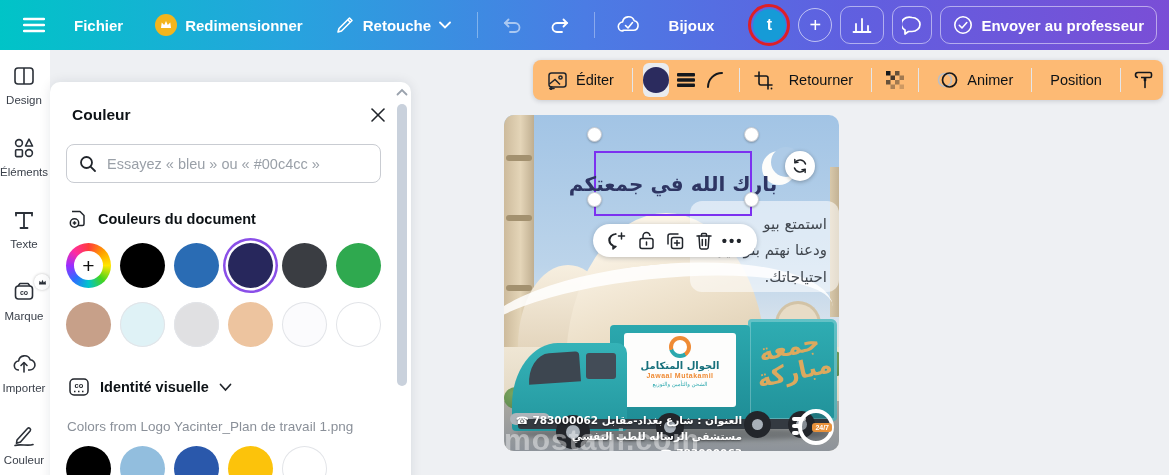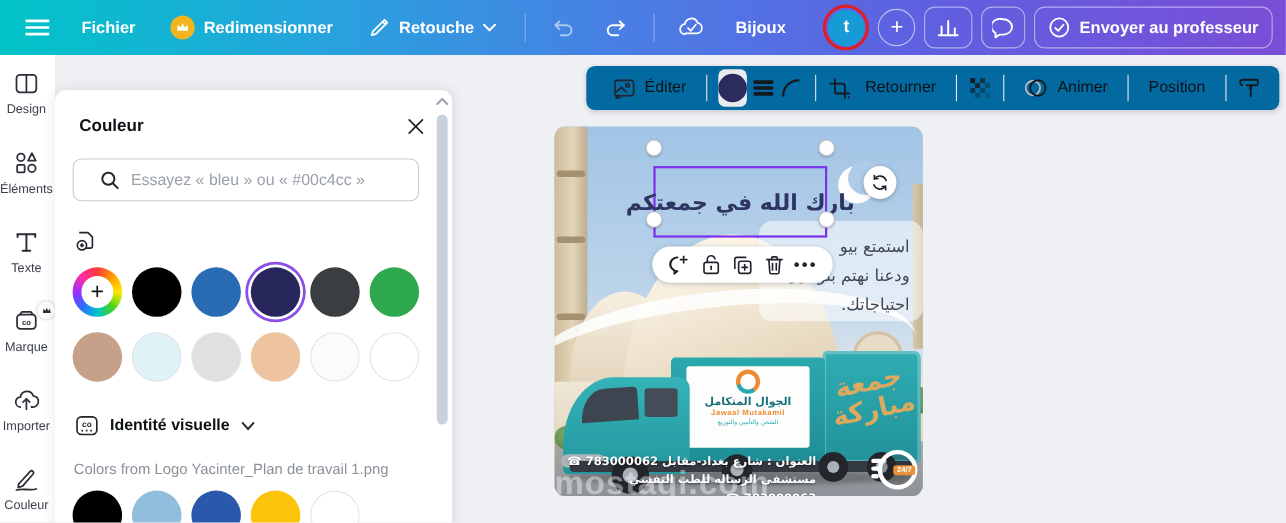--- a/index.html
+++ b/index.html
@@ -38,43 +38,43 @@
   .pro-dot { position:absolute; top:8px; left:50px; width:16px; height:16px; background:#fff; border-radius:50%;
     box-shadow:0 0 3px rgba(0,0,0,.25); display:flex; align-items:center; justify-content:center; }
 
   
   .panel { position:absolute; left:50px; top:58px; width:361px; height:417px; background:#fff;
     border-radius:10px 10px 0 0; box-shadow:0 0 12px rgba(20,30,50,.10); z-index:31;margin-top:24px; }
   .panel-header { display:flex; align-items:center; justify-content:space-between; padding:22px 22px 0 22px; }
   .panel-title { font-size:15.5px; font-weight:700; color:#0d1216; }
   .close-x { width:22px; height:22px; display:flex; align-items:center; justify-content:center; cursor:pointer; }
   .search-box { margin:18px 30px 0 16px; height:39px; border:1px solid #c9ccd2; border-radius:8px;
-    display:flex; align-items:center; padding:0 24px; gap:10px; background:#fff; }
+    display:flex; align-items:center; padding:0 12px; gap:10px; background:#fff; }
   .search-box input { border:none; outline:none; flex:1; font-size:14.5px; color:#222; font-family:"Liberation Sans",sans-serif; }
   .search-box input::placeholder { color:#9aa0a8; }
   .section-head { display:flex; align-items:center; gap:10px; margin:26px 22px 0 18px; }
   .section-head .s-title { font-size:14.5px; font-weight:700; color:#0d1216; }
   .swatch-row { display:flex; gap:9px; margin:14px 22px 0 16px; }
   .swatch { width:45px; height:45px; border-radius:50%; cursor:pointer; position:relative; flex:0 0 auto; }
   .swatch-border { box-shadow:inset 0 0 0 1px #e2e4e8; }
   .swatch-selected { box-shadow:0 0 0 2.5px #fff, 0 0 0 5px #8a4fe8; }
   .swatch-add { background:conic-gradient(#ff3b3b,#ff9d00,#ffe600,#47d41b,#00c4cc,#2d6cff,#9b2dff,#ff2da0,#ff3b3b); }
   .swatch-add .swatch-plus { position:absolute; inset:8px; background:#fff; border-radius:50%;
     display:flex; align-items:center; justify-content:center; font-size:21px; font-weight:500; color:#111; }
   .brand-row { display:flex; align-items:center; gap:10px; margin:30px 22px 0 18px; cursor:pointer; }
   .brand-row .s-title { font-size:14.5px; font-weight:700; color:#0d1216; }
   .logo-caption { margin:22px 22px 0 17px; font-size:13.5px; color:#8a9099; }
   .panel-scrollbar { position:absolute; right:3px; top:4px; width:12px; height:400px; }
   .scroll-up { position:absolute; top:2px; left:0; width:12px; height:12px; color:#9aa2ad; }
   .scroll-thumb { position:absolute; top:18px; left:1px; width:10px; height:282px; background:#c9d1dc; border-radius:5px; }
 
   
-  .obj-toolbar { position:absolute; left:533px; top:60px; width:630px; height:40px; background:#0369a1;
+  .obj-toolbar { position:absolute; left:533px; top:60px; width:630px; height:40px; background:#fdba74;
     border-radius:8px; box-shadow:0 1px 5px rgba(20,30,50,.18); display:flex; align-items:center;
-    padding:0 16px; gap:4px; z-index:40; }
+    padding:0 6px; gap:4px; z-index:40; }
   .ot-divider { width:1px; height:24px; background:#e4e6ea; margin:0 6px; flex:0 0 auto; }
   .ot-btn { display:flex; align-items:center; gap:8px; padding:6px 8px; border-radius:6px; cursor:pointer;
     font-size:14.5px; color:#0d1216; font-weight:500; white-space:nowrap; }
   .color-chip { width:34px; height:34px; border-radius:6px; background:#e9ebee; display:flex; align-items:center;
     justify-content:center; cursor:pointer; }
   .color-chip .chip-circle { width:26px; height:26px; border-radius:50%; }
   .ot-icon { width:34px; height:34px; border-radius:6px; display:flex; align-items:center; justify-content:center; cursor:pointer; }
 
   
   .canvas-area { position:absolute; left:411px; top:50px; width:758px; height:425px; background:#eef0f3; }
@@ -361,20 +361,21 @@
 
     <div class="section-head">
       <span>
         <svg width="20" height="20" viewBox="0 0 20 20" fill="none" stroke="#21252b" stroke-width="1.5">
             <path d="M4 2.5 H12 L16 6.5 V15 a1.5 1.5 0 0 1-1.5 1.5 H6" stroke-linejoin="round"></path>
             <circle cx="6.5" cy="14" r="4.2" fill="#fff"></circle>
             <line x1="6.5" y1="12.2" x2="6.5" y2="15.8"></line>
             <line x1="4.7" y1="14" x2="8.3" y2="14"></line>
           </svg>
       </span>
+      <span class="s-title">Couleurs du document</span>
     </div>
 
     <div class="swatch-row">
         <div class="swatch swatch-add">
           <span class="swatch-plus">+</span>
         </div>
         <div class="swatch" style="background: rgb(0, 0, 0);"></div>
         <div class="swatch" style="background: rgb(42, 108, 180);"></div>
         <div class="swatch swatch-selected" style="background: rgb(39, 39, 92);"></div>
         <div class="swatch" style="background: rgb(58, 61, 66);"></div>

